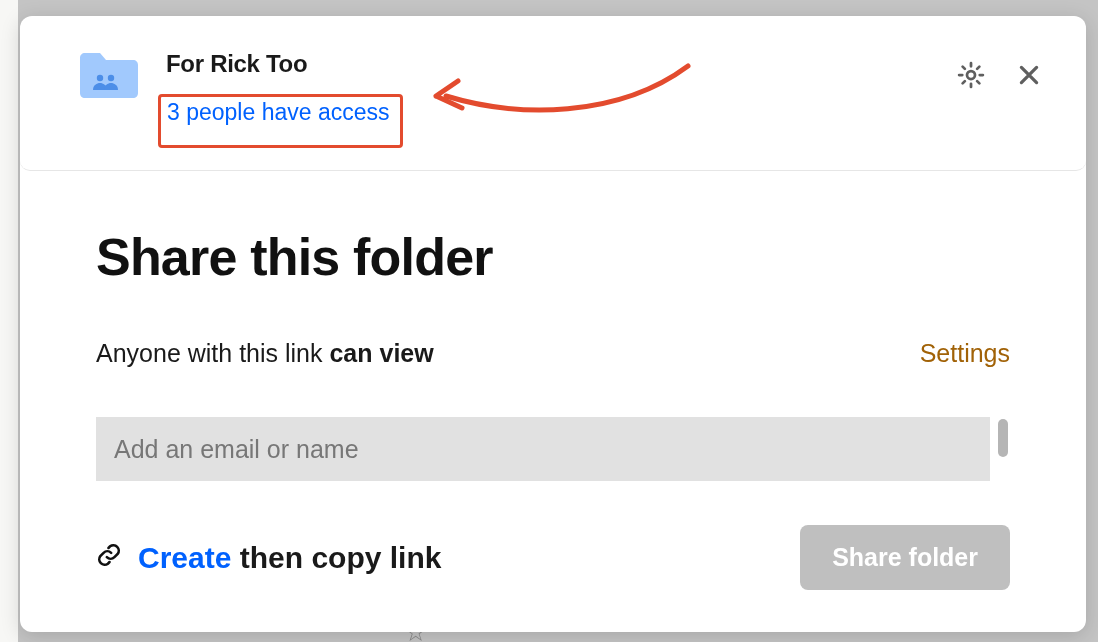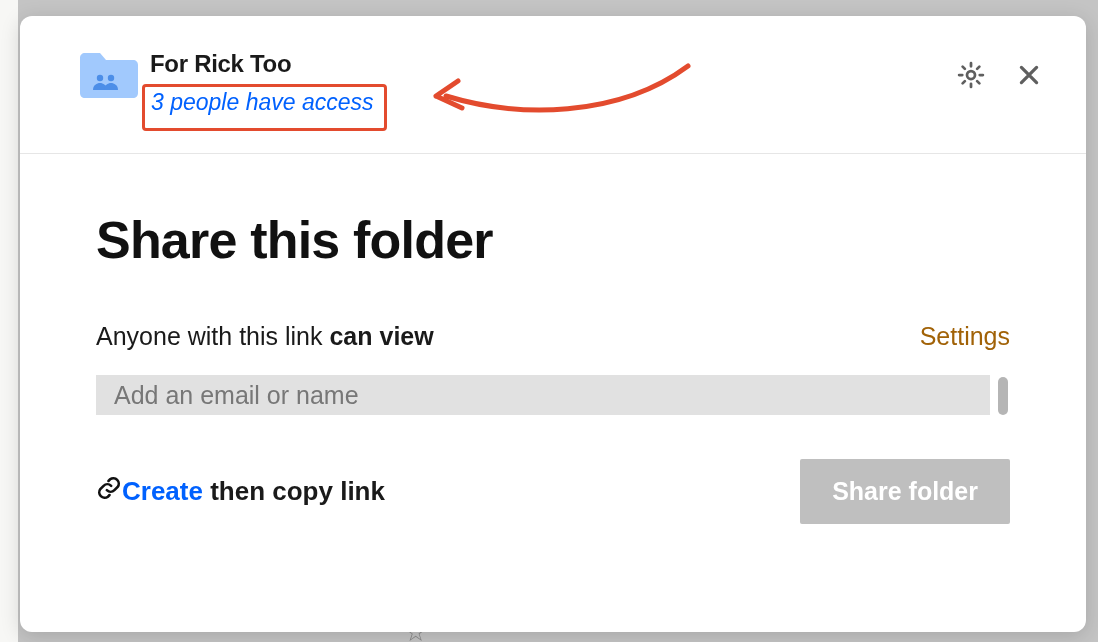--- a/index.html
+++ b/index.html
@@ -21,22 +21,23 @@
       border-radius: 12px;
       box-shadow: 0 4px 20px rgba(0,0,0,0.15);
       display: flex;
       flex-direction: column;
     }
     .modal-header {
       display: flex;
       align-items: flex-start;
       padding: 34px 40px 22px 58px;
       border-bottom: 1px solid #e6e6e6;
-      gap: 10px;
+      gap: 26px;
       position: relative;
+      border-radius: 10px;
     }
     .folder-icon-wrap {
       flex-shrink: 0;
       margin-top: -2px;
     }
     .folder-title-group {
       flex: 1;
       display: flex;
       flex-direction: column;
       gap: 4px;
@@ -44,25 +45,24 @@
     .folder-title {
       font-size: 24px;
       font-weight: 700;
       color: #1a1a1a;
       letter-spacing: -0.3px;
     }
     .access-link-wrap {
       display: inline-block;
       border: 3px solid #e34b2e;
       border-radius: 4px;
-      padding: 2px 10px 12px 6px;
+      padding: 2px 10px 19px 6px;
       margin-left: -8px;
-      margin-top: 2px;
+      margin-top: 12px;
       width: fit-content;
-      font-style: italic;
     }
     .access-link {
       color: #0061fe;
       font-size: 23px;
       font-weight: 400;
     }
     .header-actions {
       display: flex;
       align-items: center;
       gap: 24px;
@@ -93,42 +93,42 @@
       font-size: 52px;
       font-weight: 700;
       color: #111;
       letter-spacing: -0.8px;
       margin-bottom: 52px;
     }
     .permission-row {
       display: flex;
       justify-content: space-between;
       align-items: flex-end;
-      margin-bottom: 24px;
+      margin-bottom: 49px;
     }
     .permission-text {
       font-size: 25px;
       color: #1a1a1a;
     }
     .permission-text .bold { font-weight: 700; }
     .settings-link {
       font-size: 25px;
       color: #a16207;
       cursor: pointer;
     }
 
     .input-row {
       display: flex;
       align-items: stretch;
       gap: 6px;
       margin-bottom: 44px;
     }
     .email-input {
       flex: 1;
-      height: 40px;
+      height: 64px;
       border: none;
       background: #e1e1e1;
       font-size: 25px;
       padding: 0 18px;
       color: #333;
       outline: none;
     }
     .email-input::placeholder { color: #777; }
     .scroll-track {
       width: 14px;
@@ -146,34 +146,34 @@
     }
 
     .footer-row {
       display: flex;
       justify-content: space-between;
       align-items: center;
     }
     .create-link-group {
       display: flex;
       align-items: center;
-      gap: 0;
-      font-size: 26px;
+      gap: 16px;
+      font-size: 30px;
       color: #1a1a1a;
     }
     .create-blue { color: #0061fe; font-weight: 700; }
     .create-rest { font-weight: 700; }
     .share-btn {
       background: #bfbfbf;
       color: #ffffff;
       font-size: 25px;
       font-weight: 600;
       border: none;
       padding: 18px 32px;
-      border-radius: 2px;
+      border-radius: 8px;
       cursor: pointer;
     }
     
     .bg-star {
       position: absolute;
       bottom: -6px;
       left: 404px;
       color: #888;
       font-size: 26px;
       z-index: -1;

